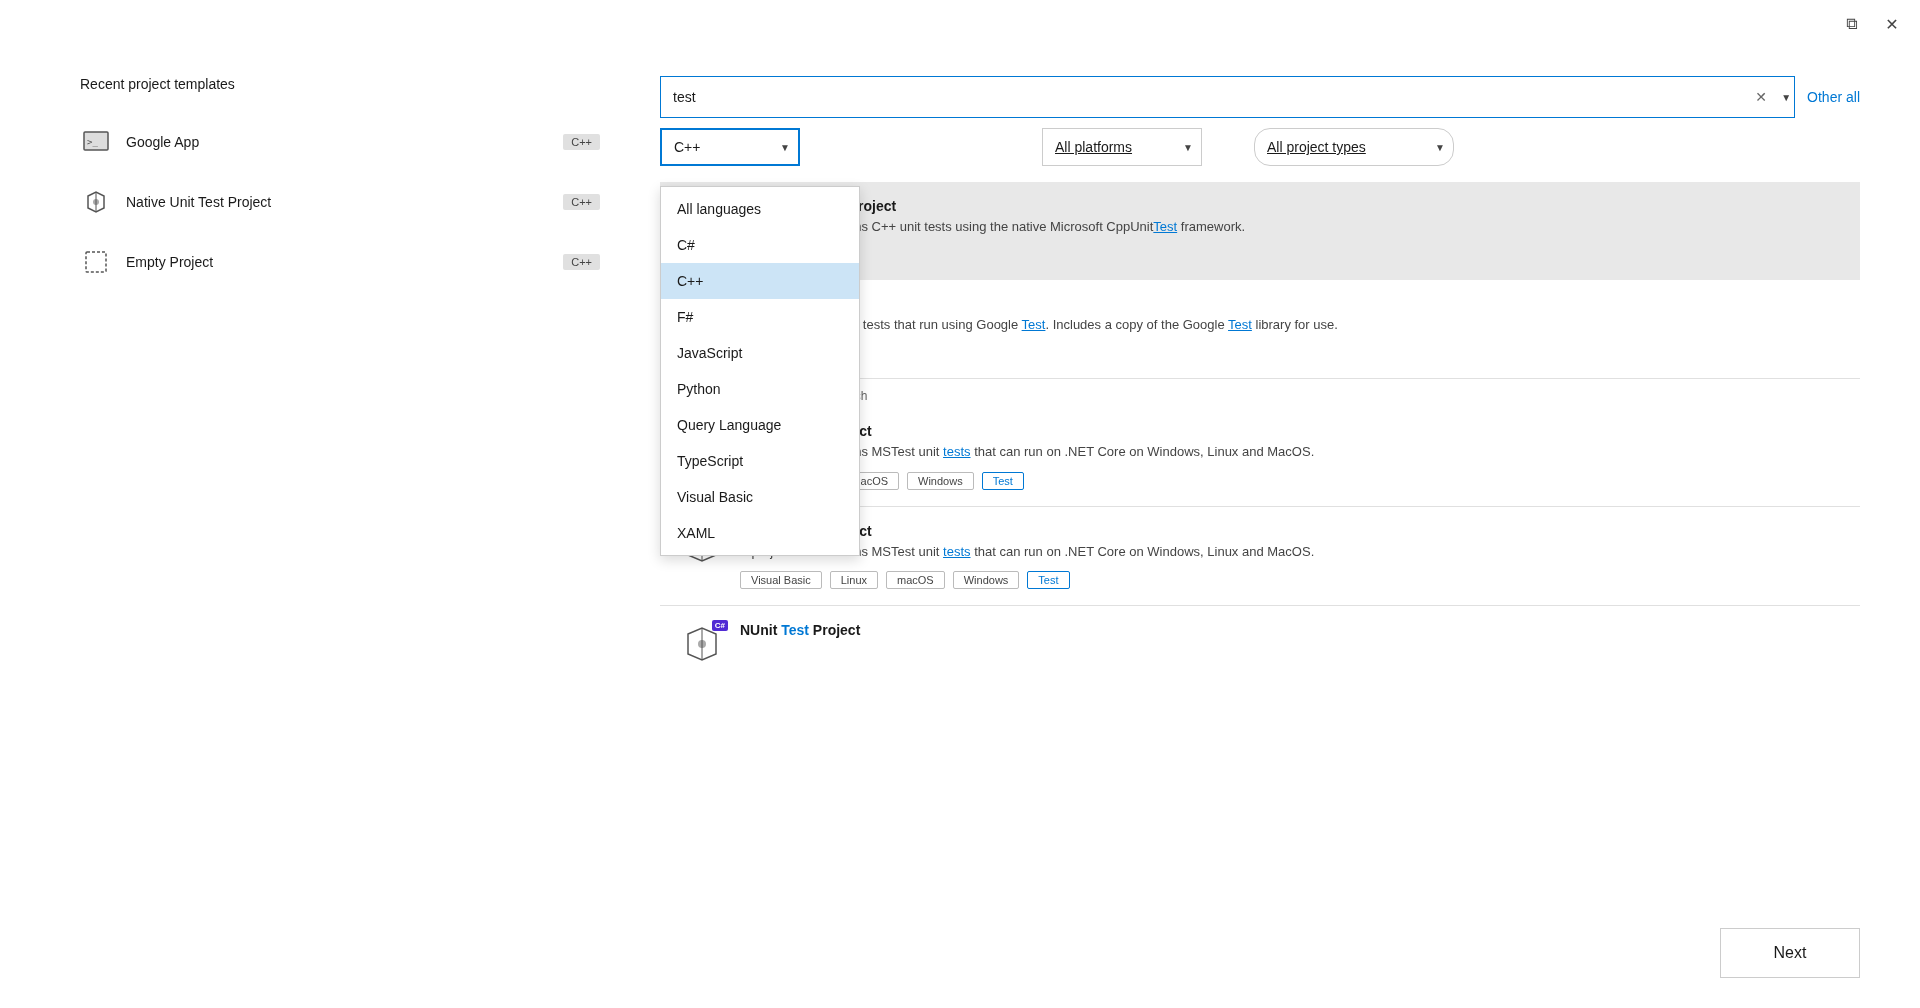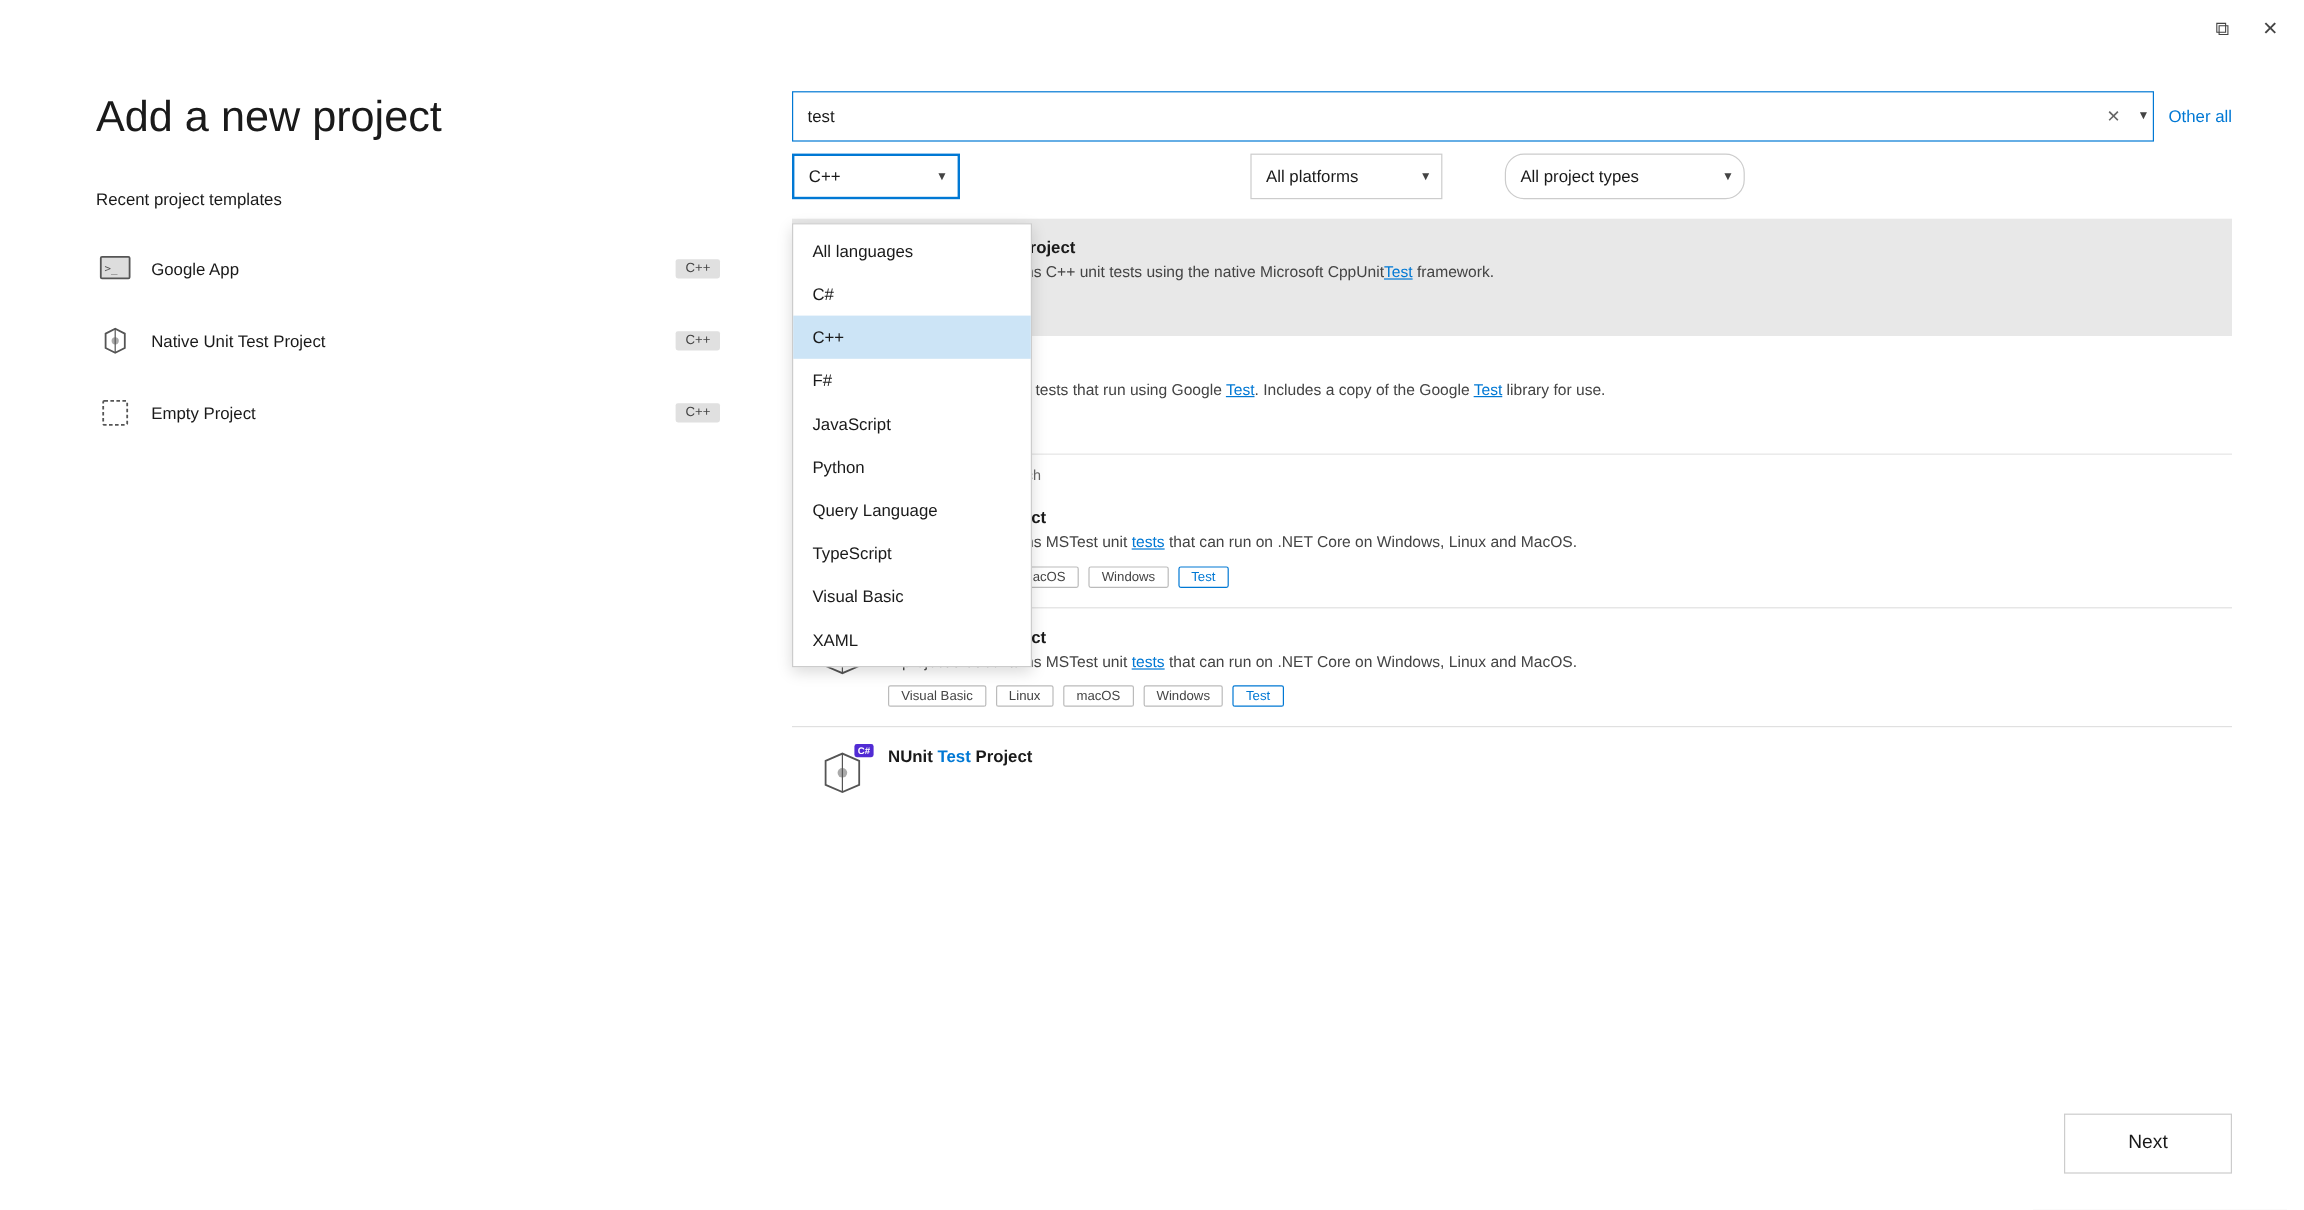--- a/index.html
+++ b/index.html
@@ -200,20 +200,21 @@
       border: 1px solid #ccc;
       background: white;
       cursor: pointer;
       font-size: 14px;
       padding: 0 30px 0 12px;
       position: relative;
       min-width: 160px;
       display: flex;
       align-items: center;
       color: #1a1a1a;
+      text-decoration: underline;
     }
 
     
     .dropdown-menu {
       position: absolute;
       top: 38px;
       left: 0;
       background: white;
       border: 1px solid #ccc;
       box-shadow: 0 4px 12px rgba(0,0,0,0.15);
@@ -341,21 +342,20 @@
 <div class="dialog">
 
   <div class="title-bar">
     <button class="title-bar-btn">⧉</button>
     <button class="title-bar-btn">✕</button>
   </div>
 
   <div class="content">
 
     <div class="left-panel">
-      <h1 class="page-title">Add a new project</h1>
       <div class="recent-label">Recent project templates</div>
       <ul class="template-list">
 
         <li class="template-item">
           <div class="template-item-left">
             <div class="template-icon">
               <svg viewBox="0 0 28 28" fill="none" xmlns="http://www.w3.org/2000/svg">
                 <rect x="2" y="4" width="24" height="18" rx="1" fill="#1a1a1a" opacity="0.15"></rect>
                 <rect x="2" y="4" width="24" height="18" rx="1" stroke="#555" stroke-width="1.5" fill="none"></rect>
                 <text x="5" y="17" font-size="9" fill="#555" font-family="monospace">&gt;_</text>

